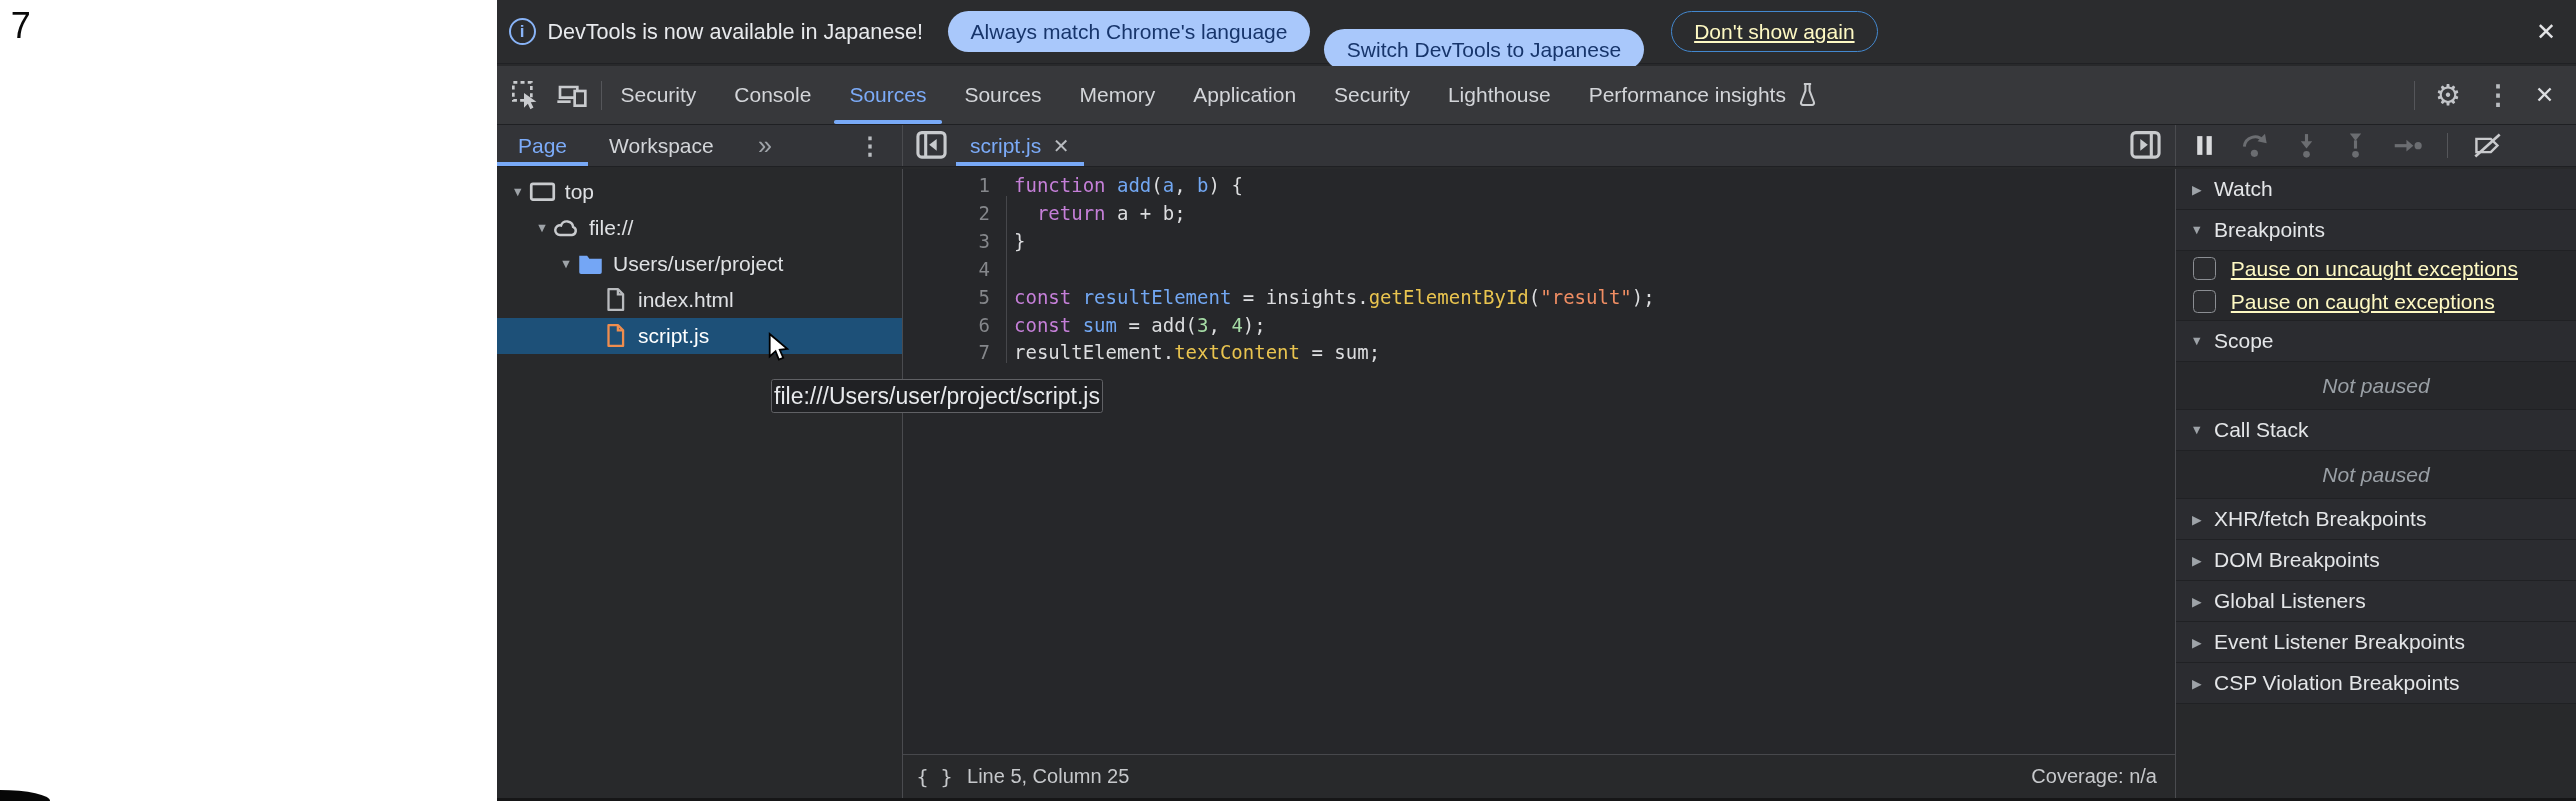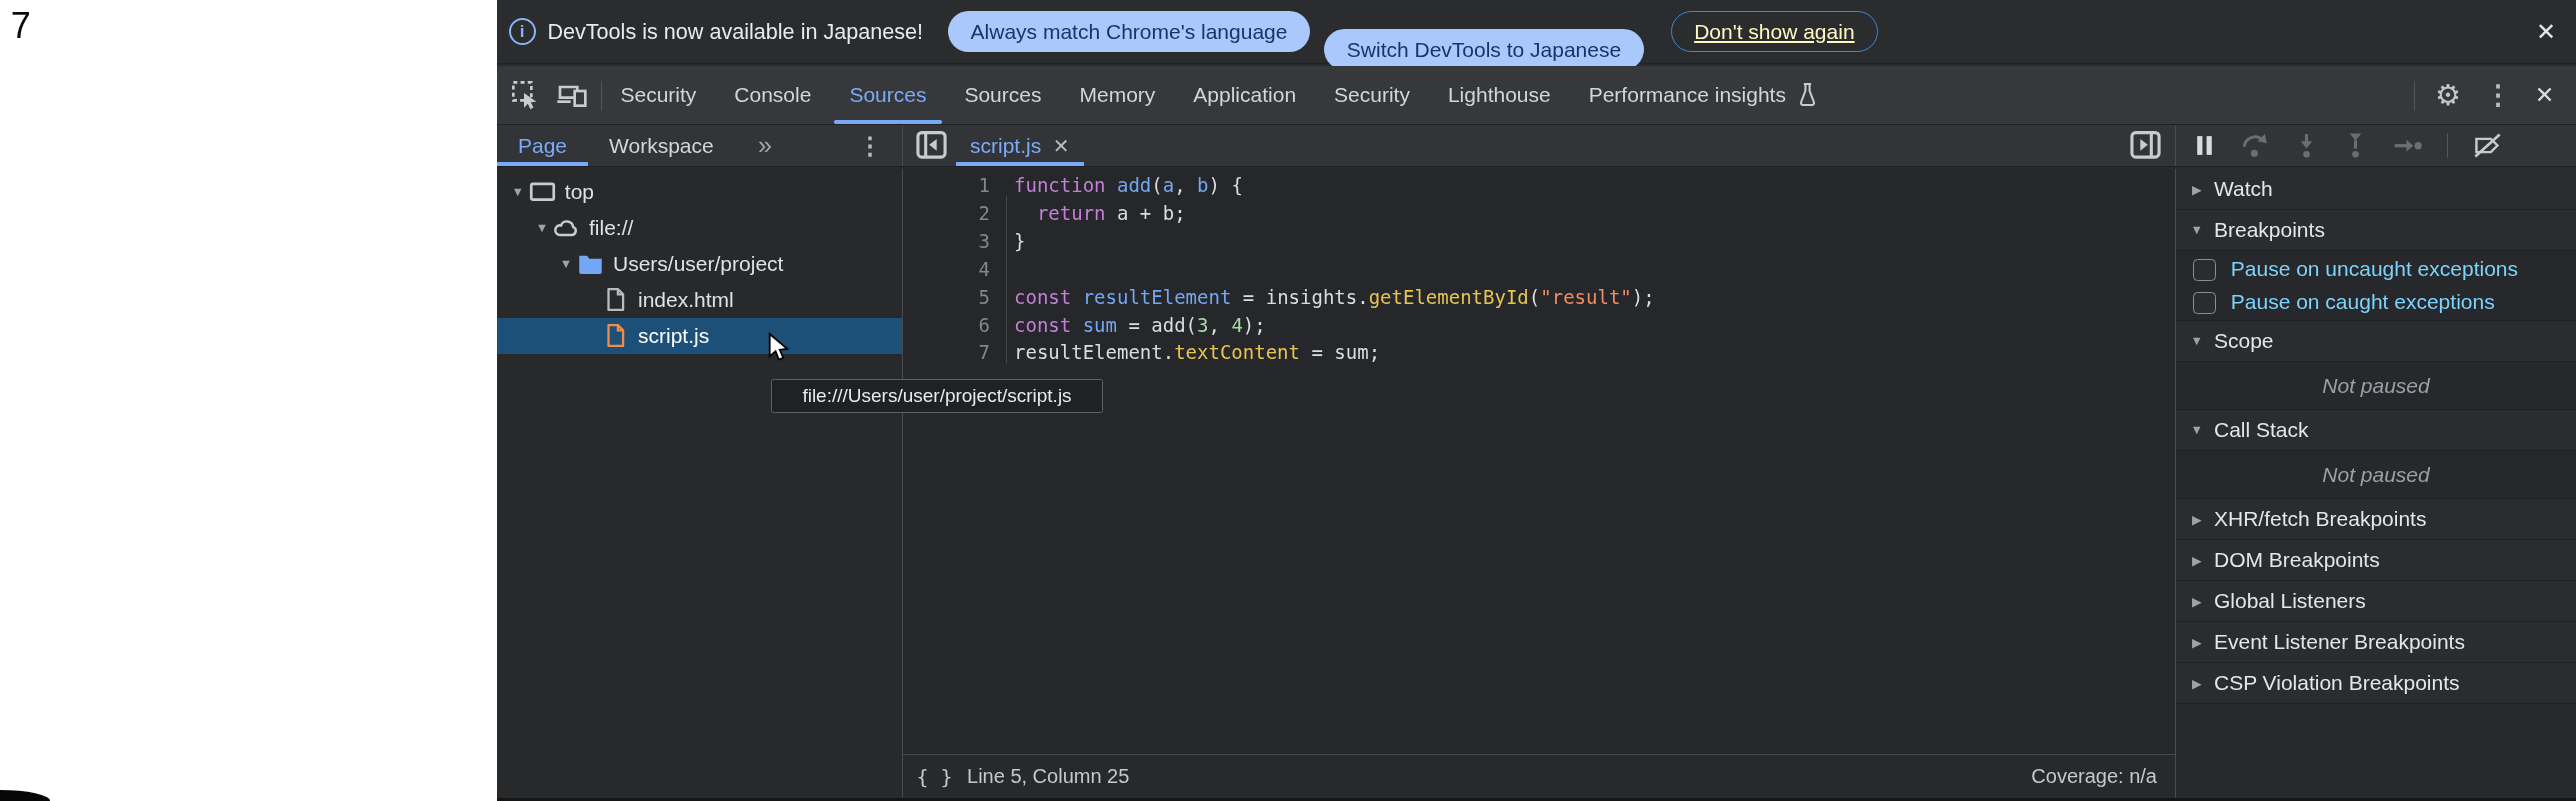--- a/index.html
+++ b/index.html
@@ -92,27 +92,27 @@
   
   .sidebar{width:401px;height:100%;background:#28292b;flex:none;border-left:0.9px solid #4a4b4f;
            font-size:21px;}
   .sb-row{display:flex;align-items:center;border-bottom:0.9px solid #202124;background:#2b2c30;}
   .sb-row .tree-caret{margin-left:10.8px;}
   .sb-label{margin-left:7.2px;color:#e4e6e8;}
   .sb-note{display:flex;align-items:center;justify-content:center;color:#9aa0a6;font-style:italic;
            background:#27282b;border-bottom:0.9px solid #202124;}
   .sb-checks{background:#27282b;border-bottom:0.9px solid #202124;display:flex;flex-direction:column;
              justify-content:center;gap:9px;padding-left:17px;}
-  .chk-row{display:flex;align-items:flex-end;gap:15.3px;color:#7dd3fc;}
+  .chk-row{display:flex;align-items:flex-start;gap:15.3px;color:#fef9c3;text-decoration:underline;}
   .checkbox{width:22.5px;height:22.5px;border:1.8px solid #8b8e93;border-radius:4.5px;background:#2b2c2f;flex:none;}
 
   
   .tooltip{position:absolute;left:274px;top:379px;width:332px;height:34px;background:#202124;
            border:0.9px solid #606165;border-radius:2.7px;display:flex;align-items:center;
-           justify-content:center;font-size:19px;color:#e8eaed;z-index:30;white-space:nowrap;}
+           justify-content:center;font-size:23px;color:#e8eaed;z-index:30;white-space:nowrap;}
   .mouse-cursor{position:absolute;left:270px;top:332px;z-index:40;}
 </style>
 </head>
 <body>
 
 <div class="stage">
   <div class="page-number">7</div>
   <div class="corner-blob"></div>
 
   <div class="devtools">

